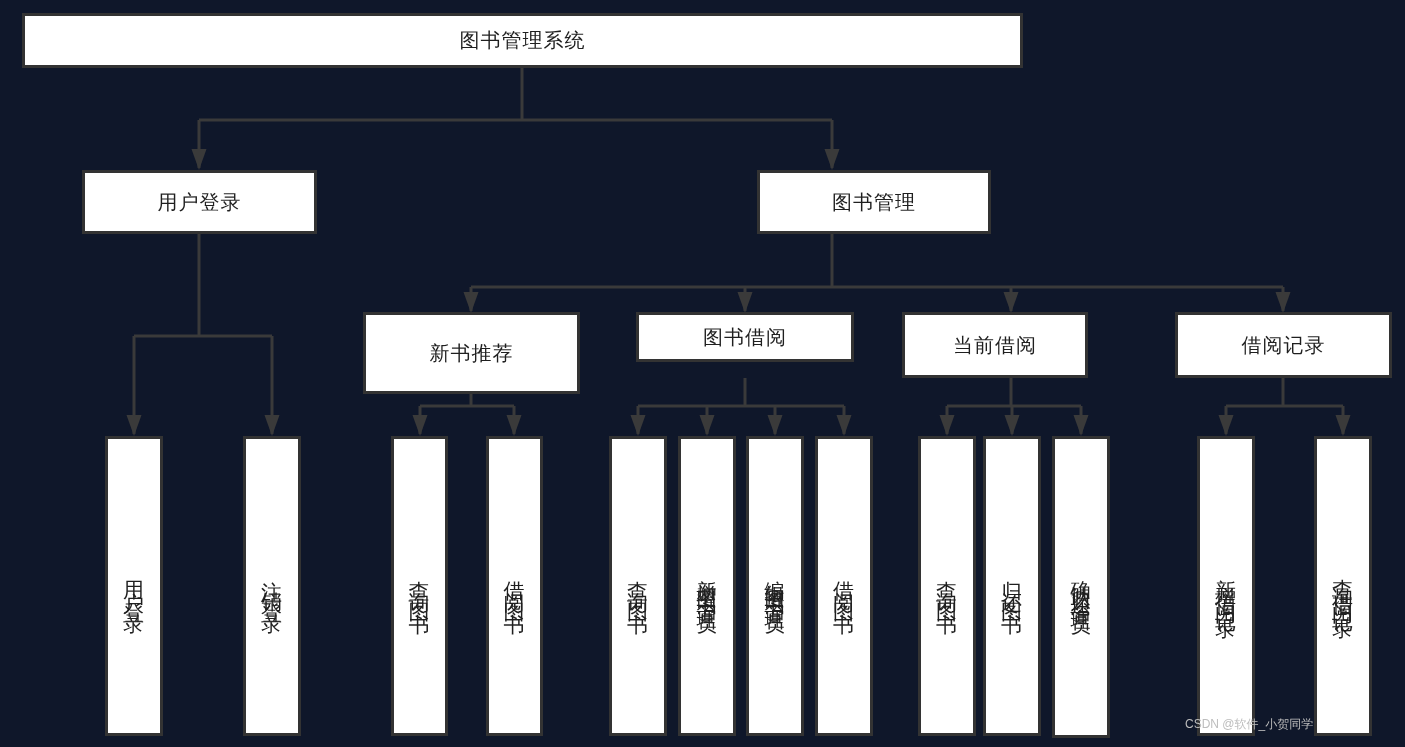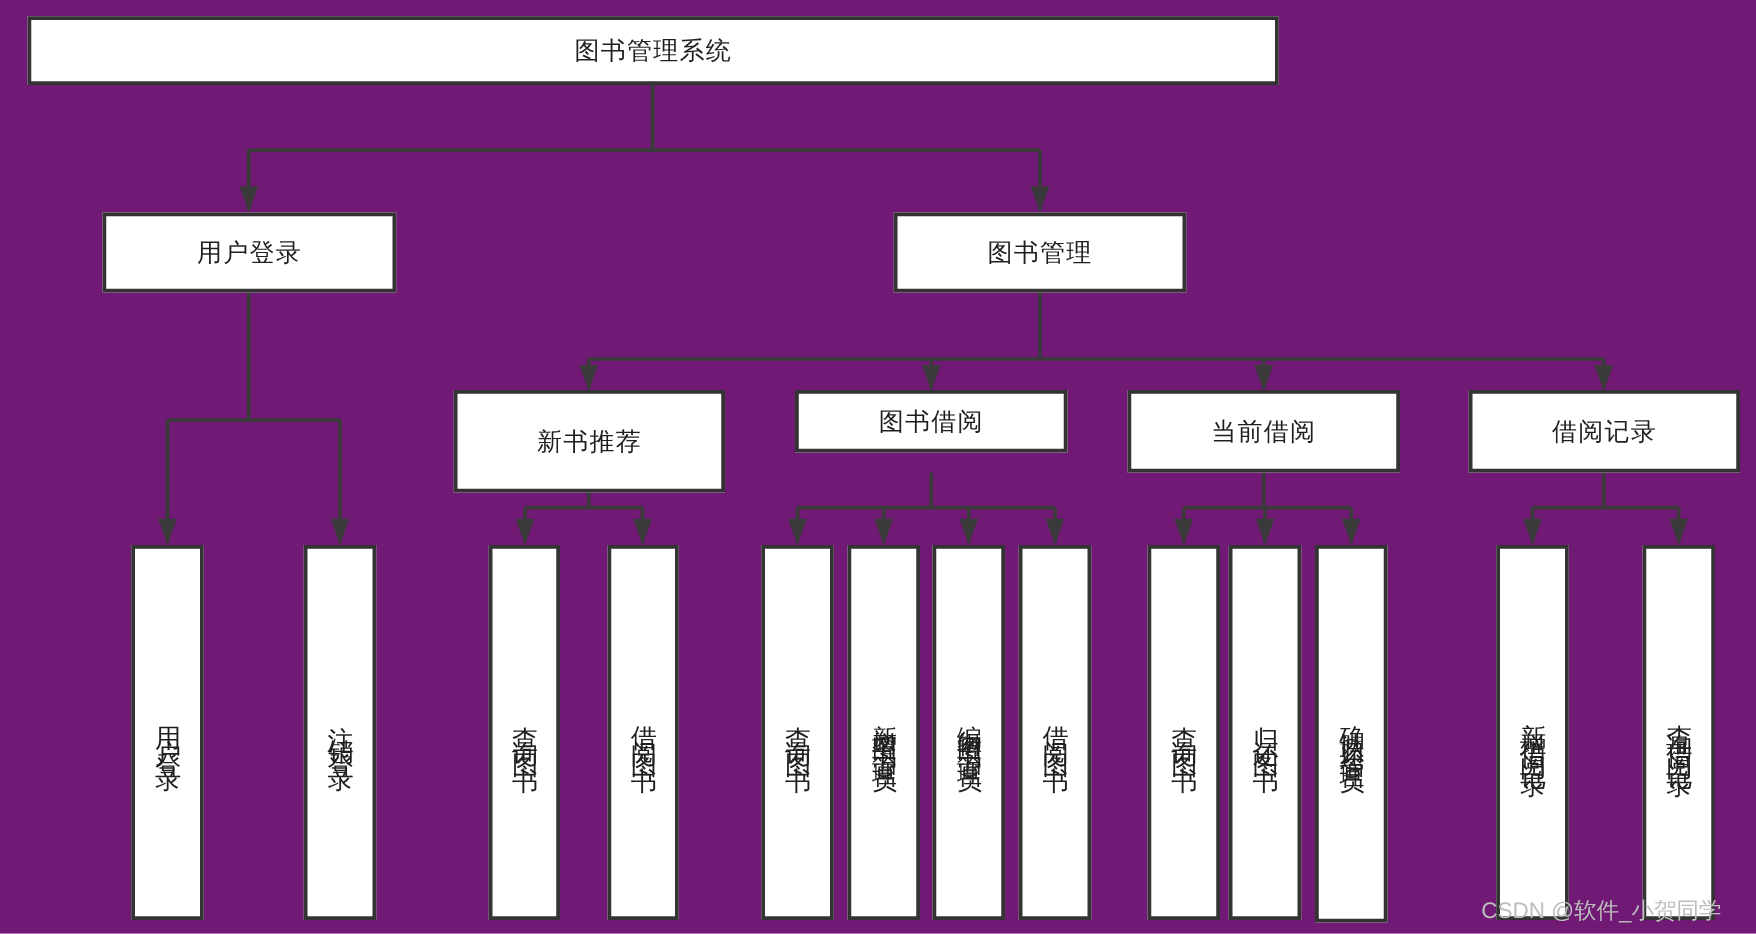--- a/index.html
+++ b/index.html
@@ -5,21 +5,21 @@
   html, body {
     margin: 0;
     padding: 0;
     background: #ffffff;
     font-family: "Liberation Sans", "DejaVu Sans", sans-serif;
   }
   .canvas {
     position: relative;
     width: 1405px;
     height: 747px;
-    background: #701a75;
+    background: #0f172a;
     overflow: hidden;
   }
   .connectors {
     position: absolute;
     left: 0;
     top: 0;
     z-index: 0;
   }
   .node {
     position: absolute;
@@ -45,21 +45,21 @@
     text-orientation: mixed;
     line-height: 1;
   }
   .ls-short { letter-spacing: 11px; }
   .ls-med   { letter-spacing: 8px;  }
   .ls-long  { letter-spacing: 5px; font-size: 20px; }
   .watermark {
     position: absolute;
     left: 1185px;
     top: 716px;
-    font-size: 18px;
+    font-size: 12px;
     color: #bdbdbd;
     white-space: nowrap;
     z-index: 2;
   }
 </style>
 </head>
 <body>
 
 <div class="canvas">
 
@@ -103,31 +103,31 @@
     </g>
   </svg>
 
   <div class="node node-h" style="left:22px;top:13px;width:1001px;height:55px">
     <span>图书管理系统</span>
   </div>
 
   <div class="node node-h" style="left:82px;top:170px;width:235px;height:64px">
     <span>用户登录</span>
   </div>
-  <div class="node node-h" style="left:715px;top:170px;width:234px;height:64px">
+  <div class="node node-h" style="left:757px;top:170px;width:234px;height:64px">
     <span>图书管理</span>
   </div>
 
   <div class="node node-h" style="left:363px;top:312px;width:217px;height:82px">
     <span>新书推荐</span>
   </div>
   <div class="node node-h" style="left:636px;top:312px;width:218px;height:50px">
     <span>图书借阅</span>
   </div>
-  <div class="node node-h" style="left:902px;top:312px;width:218px;height:66px">
+  <div class="node node-h" style="left:902px;top:312px;width:186px;height:66px">
     <span>当前借阅</span>
   </div>
   <div class="node node-h" style="left:1175px;top:312px;width:217px;height:66px">
     <span>借阅记录</span>
   </div>
 
   <div class="node node-v" style="left:105px;top:436px;width:58px;height:300px">
     <span class="vtext ls-short">用户登录</span>
   </div>
   <div class="node node-v" style="left:243px;top:436px;width:58px;height:300px">

